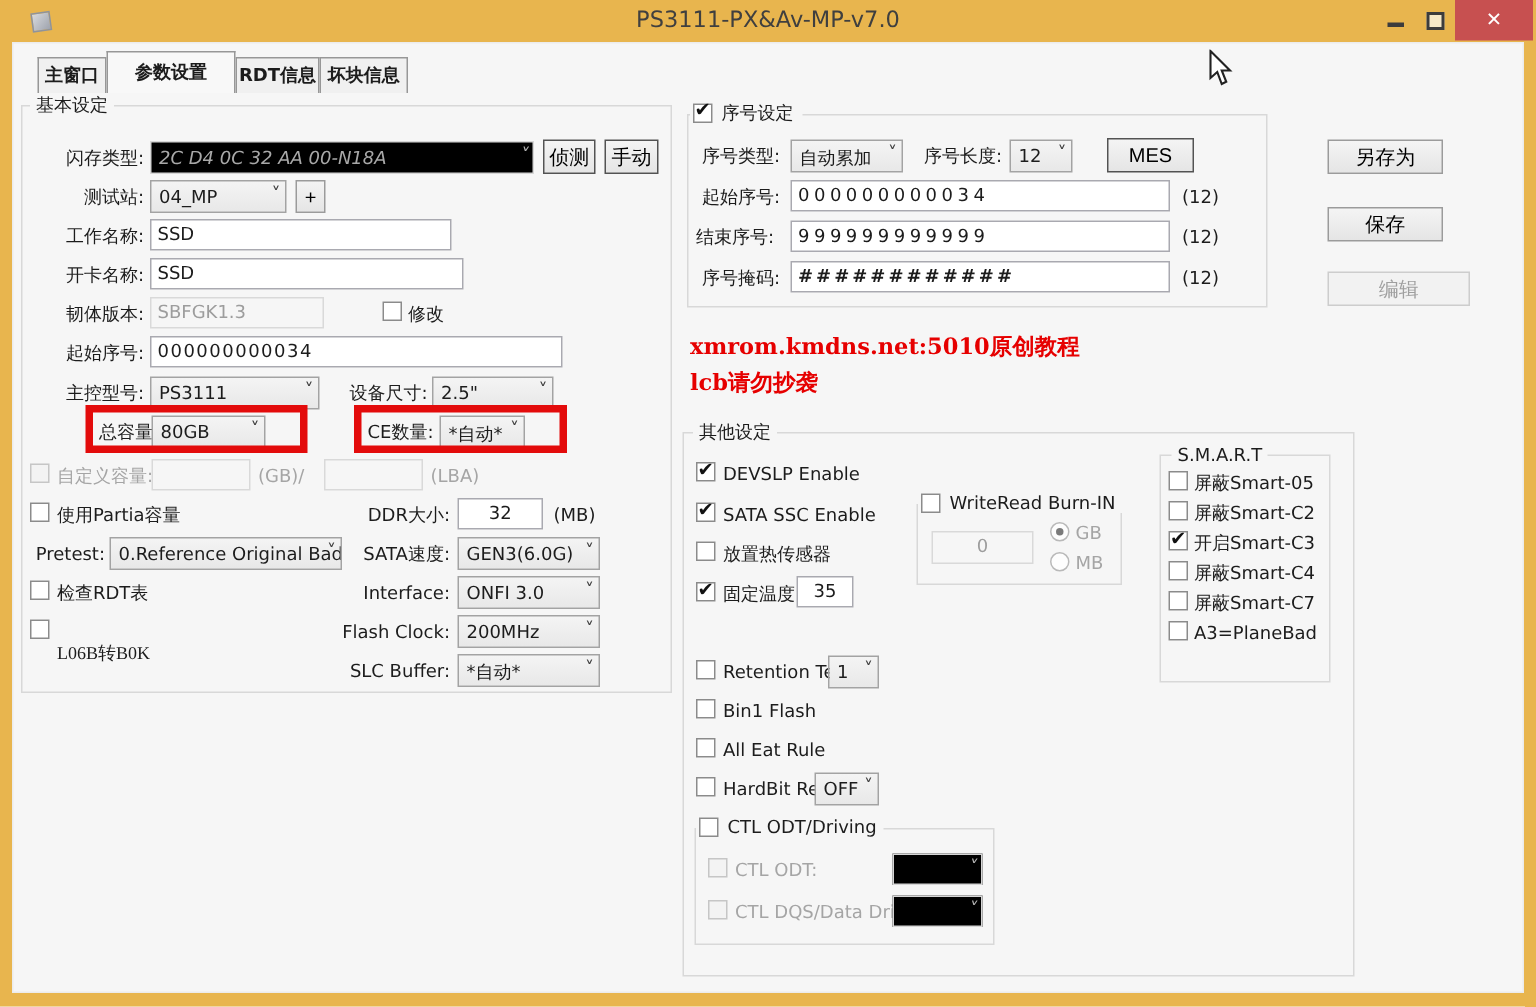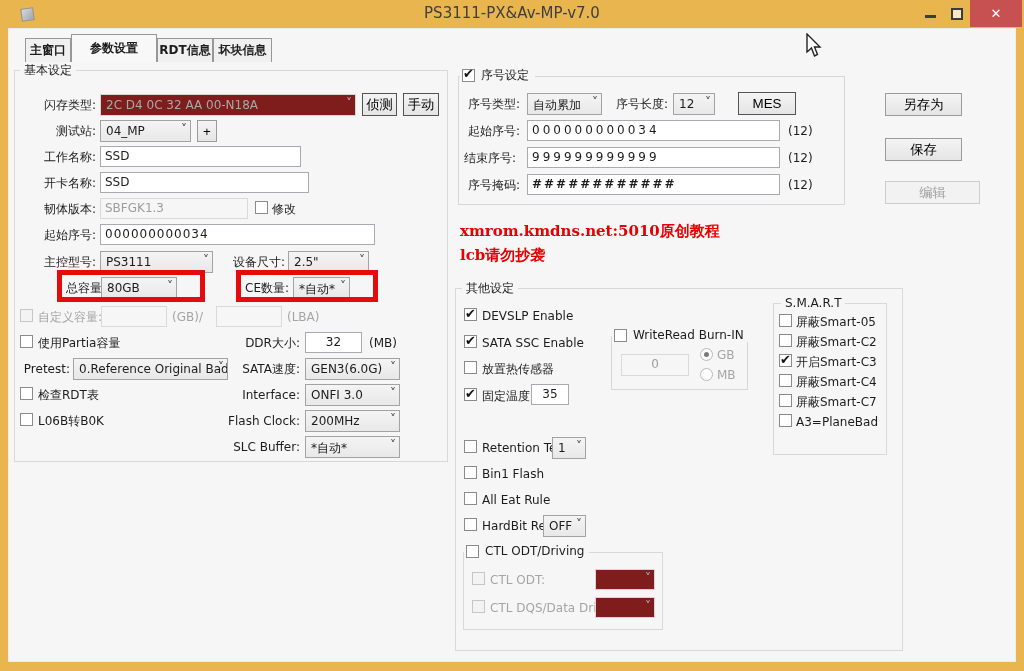--- a/index.html
+++ b/index.html
@@ -18,21 +18,21 @@
     position:absolute; background:#fff; border:1px solid #a9a9b0;
     padding:2px 4px; line-height:15px; white-space:nowrap; overflow:hidden;
   }
   .inpt.dis { background:#f6f6f6; color:#9d9d9d; border-color:#d9d9d9; }
   .inpt.ctr { text-align:center; }
   .combo {
     position:absolute; background:linear-gradient(#f4f4f4,#e8e8e8);
     border:1px solid #a3a3a3; padding:3px 16px 0 5px; white-space:nowrap; overflow:hidden;
   }
   .combo .arr { position:absolute; right:3px; top:1px; color:#3c3c3c; font-size:12px; }
-  .combo.dis { color:#a8a8a8; background:#7f1d1d; border-color:#d6d6d6; }
+  .combo.dis { color:#a8a8a8; background:#000000; border-color:#d6d6d6;font-style:italic; }
   .combo.dis .arr { color:#b5b5b5; }
   .btn {
     position:absolute; background:linear-gradient(#f4f4f4,#e5e5e5);
     border:1px solid #535353; display:flex; align-items:center; justify-content:center;
     white-space:nowrap;
   }
   .btn.light { border-color:#9b9b9b; }
   .btn.dis { background:#f2f2f2; border-color:#cdcdcd; color:#9f9f9f; }
   .cb {
     position:absolute; width:13px; height:13px; background:#fff;
@@ -112,21 +112,21 @@
 </div>
 <button class="btn light" style="left:197px;top:120px;width:20px;height:22px;">+</button>
 
 <div class="lbl r" style="left:14px;top:150px;width:82px;">工作名称:</div>
 <div class="inpt" style="left:100px;top:146px;width:201px;height:21px;">SSD</div>
 
 <div class="lbl r" style="left:14px;top:176px;width:82px;">开卡名称:</div>
 <div class="inpt" style="left:100px;top:172px;width:209px;height:21px;">SSD</div>
 
 <div class="lbl r" style="left:14px;top:202px;width:82px;">韧体版本:</div>
-<div class="inpt dis" style="left:100px;top:198px;width:148px;height:21px;">SBFGK1.3</div>
+<div class="inpt dis" style="left:100px;top:198px;width:116px;height:21px;">SBFGK1.3</div>
 <span class="cb" style="left:255px;top:201px;"></span>
 <div class="lbl" style="left:272px;top:202px;">修改</div>
 
 <div class="lbl r" style="left:14px;top:228px;width:82px;">起始序号:</div>
 <div class="inpt" style="left:100px;top:224px;width:275px;height:21px;letter-spacing:1px;">000000000034</div>
 
 <div class="lbl r" style="left:14px;top:255px;width:82px;">主控型号:</div>
 <div class="combo" style="left:100px;top:251px;width:113px;height:22px;">
   <span>PS3111</span>
   <span class="arr">˅</span>
@@ -176,21 +176,21 @@
 
 <span class="cb" style="left:20px;top:387px;"></span>
 <div class="lbl" style="left:38px;top:388px;">检查RDT表</div>
 <div class="lbl r" style="left:230px;top:388px;width:70px;">Interface:</div>
 <div class="combo" style="left:305px;top:384px;width:95px;height:22px;">
   <span>ONFI 3.0</span>
   <span class="arr">˅</span>
 </div>
 
 <span class="cb" style="left:20px;top:413px;"></span>
-<div class="lbl" style="left:38px;top:414px;">L06B转B0K</div>
+<div class="lbl" style="left:38px;top:428px;font-family:Liberation Serif, serif;">L06B转B0K</div>
 <div class="lbl r" style="left:225px;top:414px;width:75px;">Flash Clock:</div>
 <div class="combo" style="left:305px;top:410px;width:95px;height:22px;">
   <span>200MHz</span>
   <span class="arr">˅</span>
 </div>
 
 <div class="lbl r" style="left:225px;top:440px;width:75px;">SLC Buffer:</div>
 <div class="combo" style="left:305px;top:436px;width:95px;height:22px;">
   <span>*自动*</span>
   <span class="arr">˅</span>

